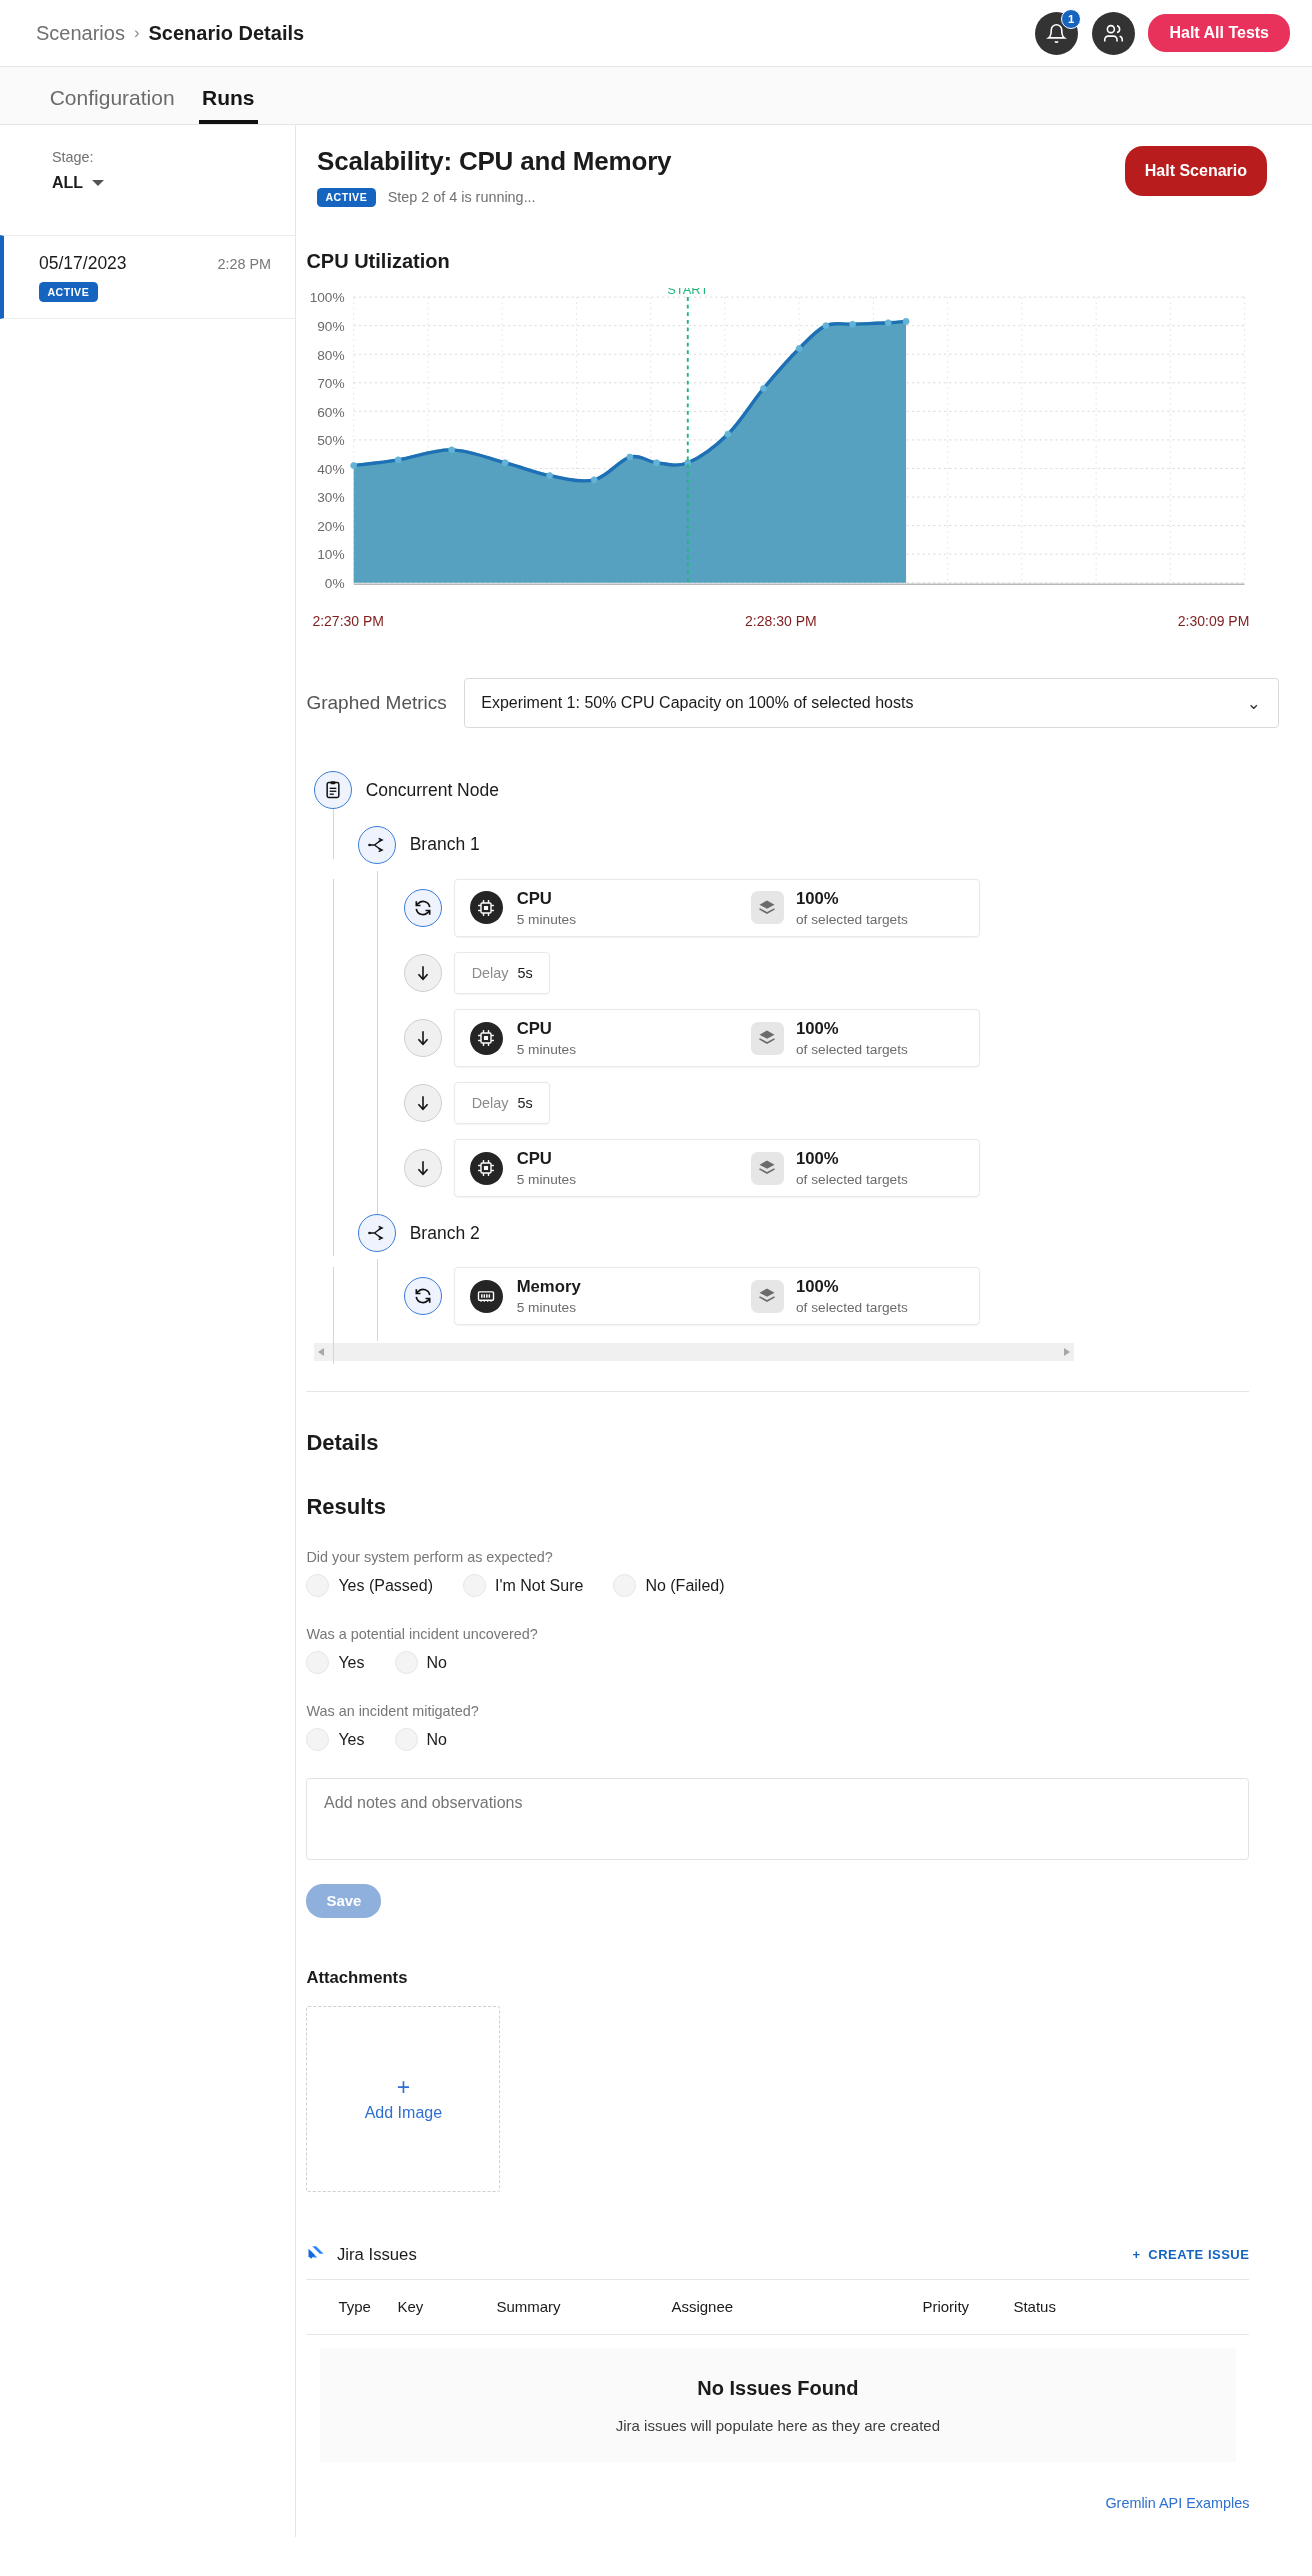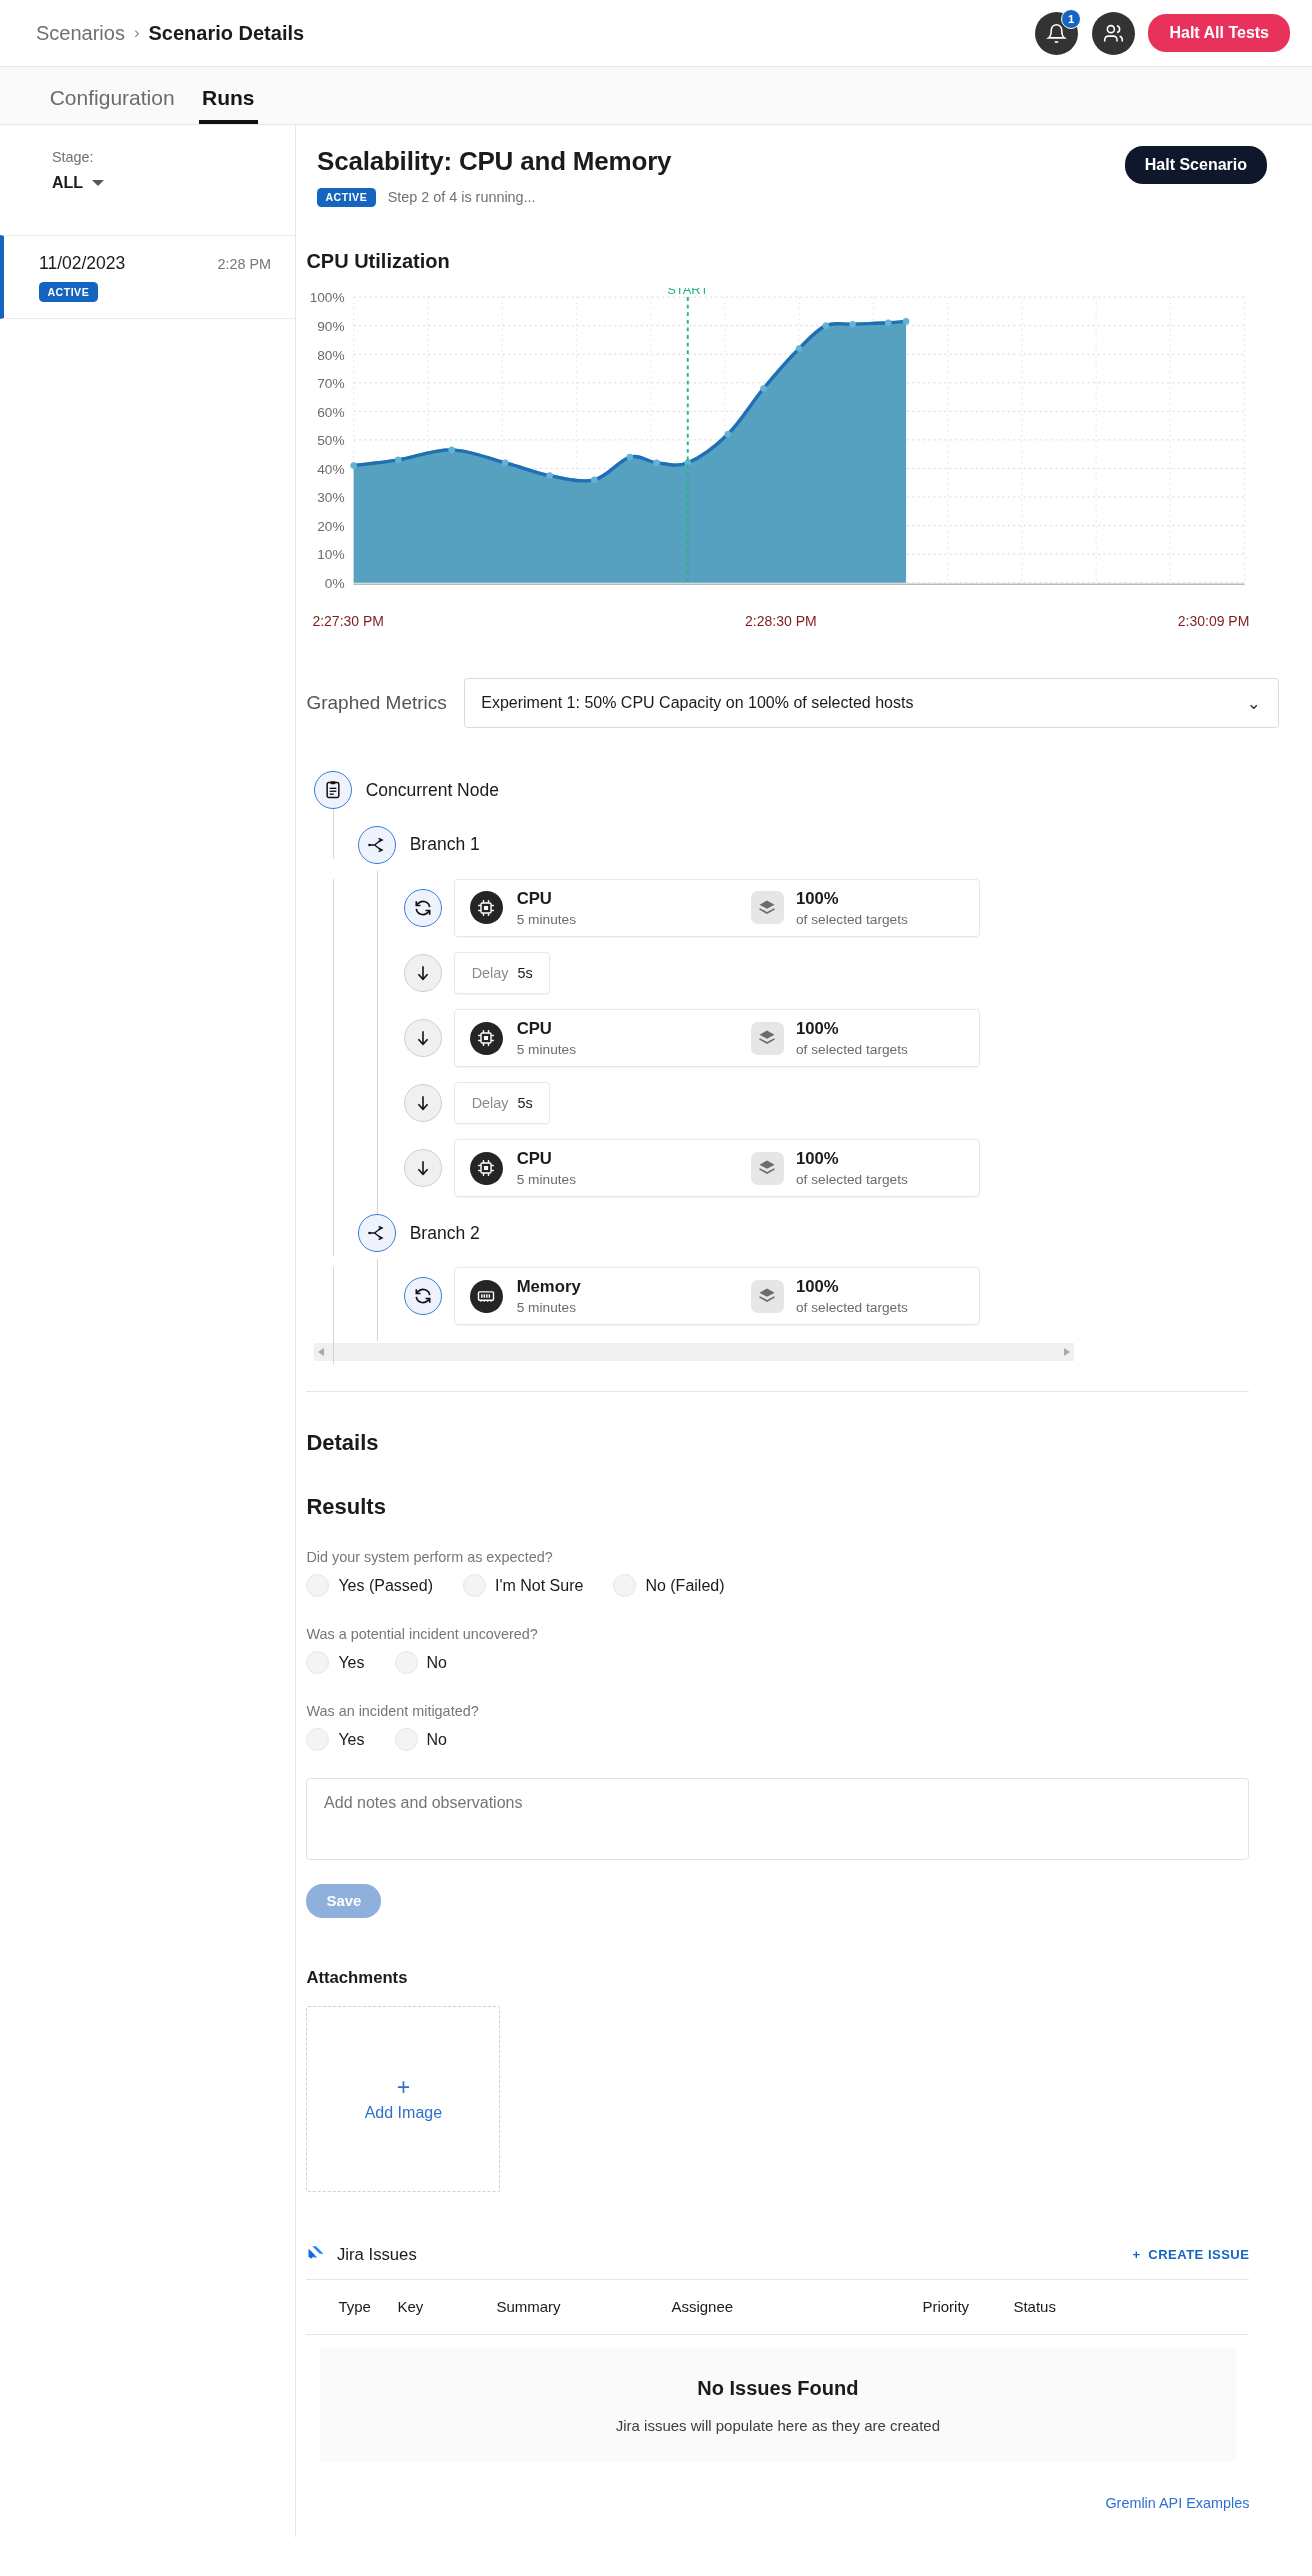--- a/index.html
+++ b/index.html
@@ -95,23 +95,23 @@
     font-size: 10.6px; font-weight: 700; letter-spacing: 0.5px;
     border-radius: 4.6px; padding: 3.8px 8.4px; margin-top: 8.4px;
   }
 
   
   .scen-head { display: flex; align-items: flex-start; padding: 0 23px 0 10.6px; }
   .scen-title { font-size: 26px; font-weight: 700; color: #1b1b1b; letter-spacing: -0.2px; }
   .scen-sub { display: flex; align-items: center; gap: 12px; margin-top: 10.6px; }
   .scen-step { font-size: 14.4px; color: #707070; }
   .halt-scen {
-    margin-left: auto; background: #0f172a; color: #fff;
+    margin-left: auto; background: #b91c1c; color: #fff;
     border: none; border-radius: 18px; font-size: 16px; font-weight: 700;
-    padding: 10px 20px; cursor: pointer; font-family: inherit;
+    padding: 16px 20px; cursor: pointer; font-family: inherit;
   }
 
   
   .panel { padding-left: 10.6px; padding-right: 23px; }
   .chart-title { font-size: 20px; font-weight: 700; margin-top: 43px; margin-bottom: 15px; }
   .chart-box { position: relative; width: 943px; height: 319px; }
   .chart-svg { display: block; }
   .xaxis { display: flex; margin-top: 6px; width: 943px; padding-left: 6px; }
   .xaxis span { font-size: 14px; color: #7f1d1d; }
   .xaxis .x1 { flex: 0 0 auto; }
@@ -292,21 +292,21 @@
 
   <div class="sidebar">
     <div class="stage-label">Stage:</div>
     <div class="stage-value">
       <span>ALL</span>
       <span class="caret-down"></span>
     </div>
     <div class="run-list">
       <div class="run-item">
         <div class="run-row">
-          <span class="run-date">11/02/2023</span>
+          <span class="run-date">05/17/2023</span>
           <span class="run-time">2:28 PM</span>
         </div>
         <span class="chip">ACTIVE</span>
       </div>
     </div>
   </div>
 
   <div class="sidebar-divider"></div>
 
   <div class="content">

